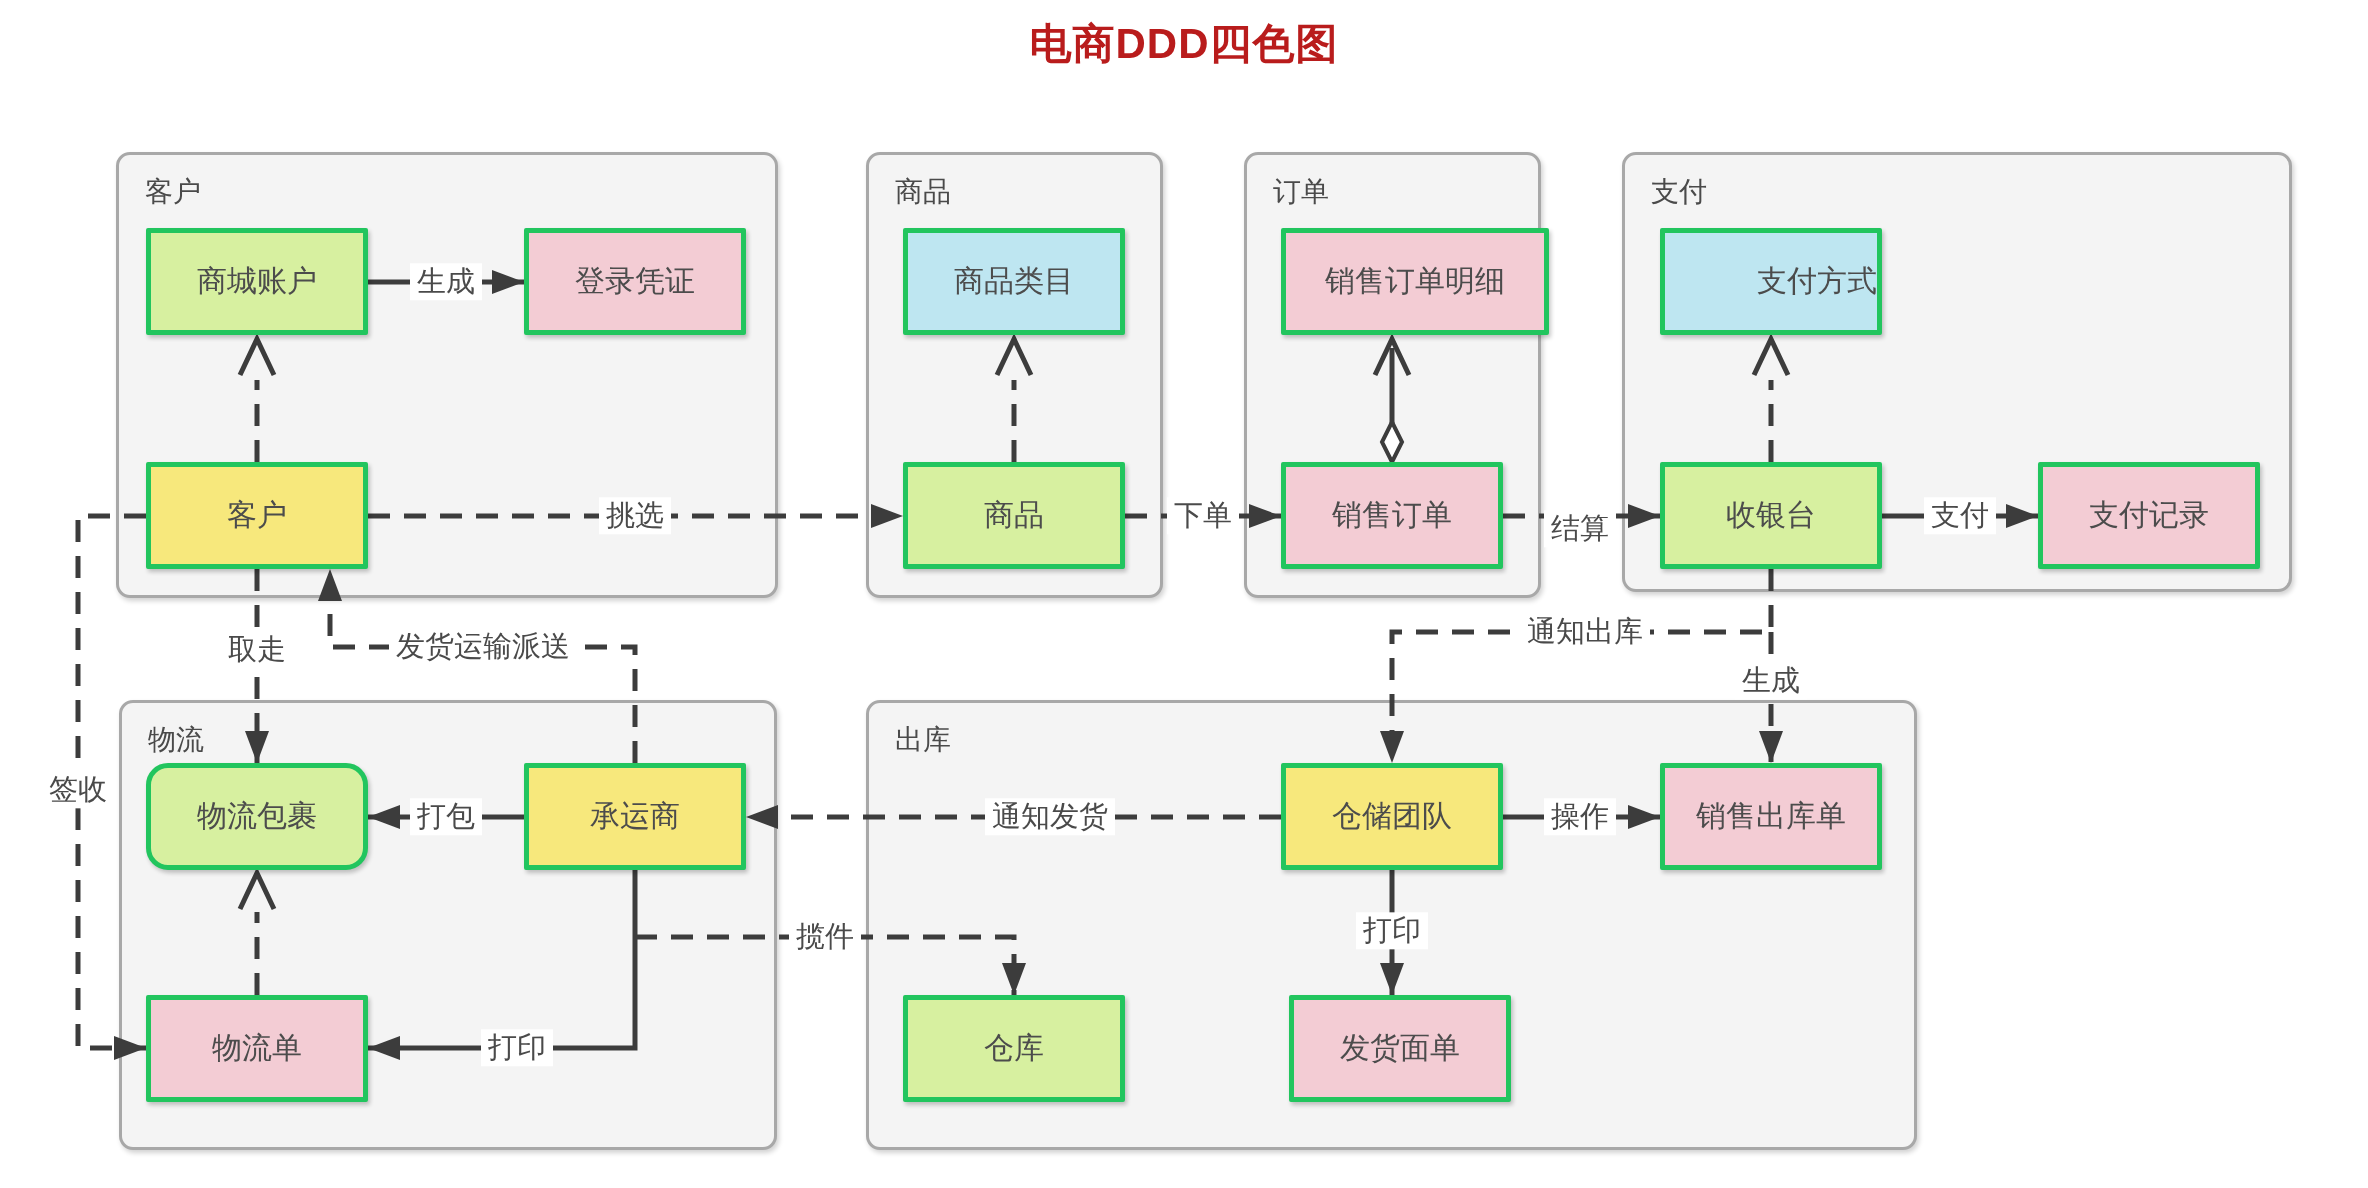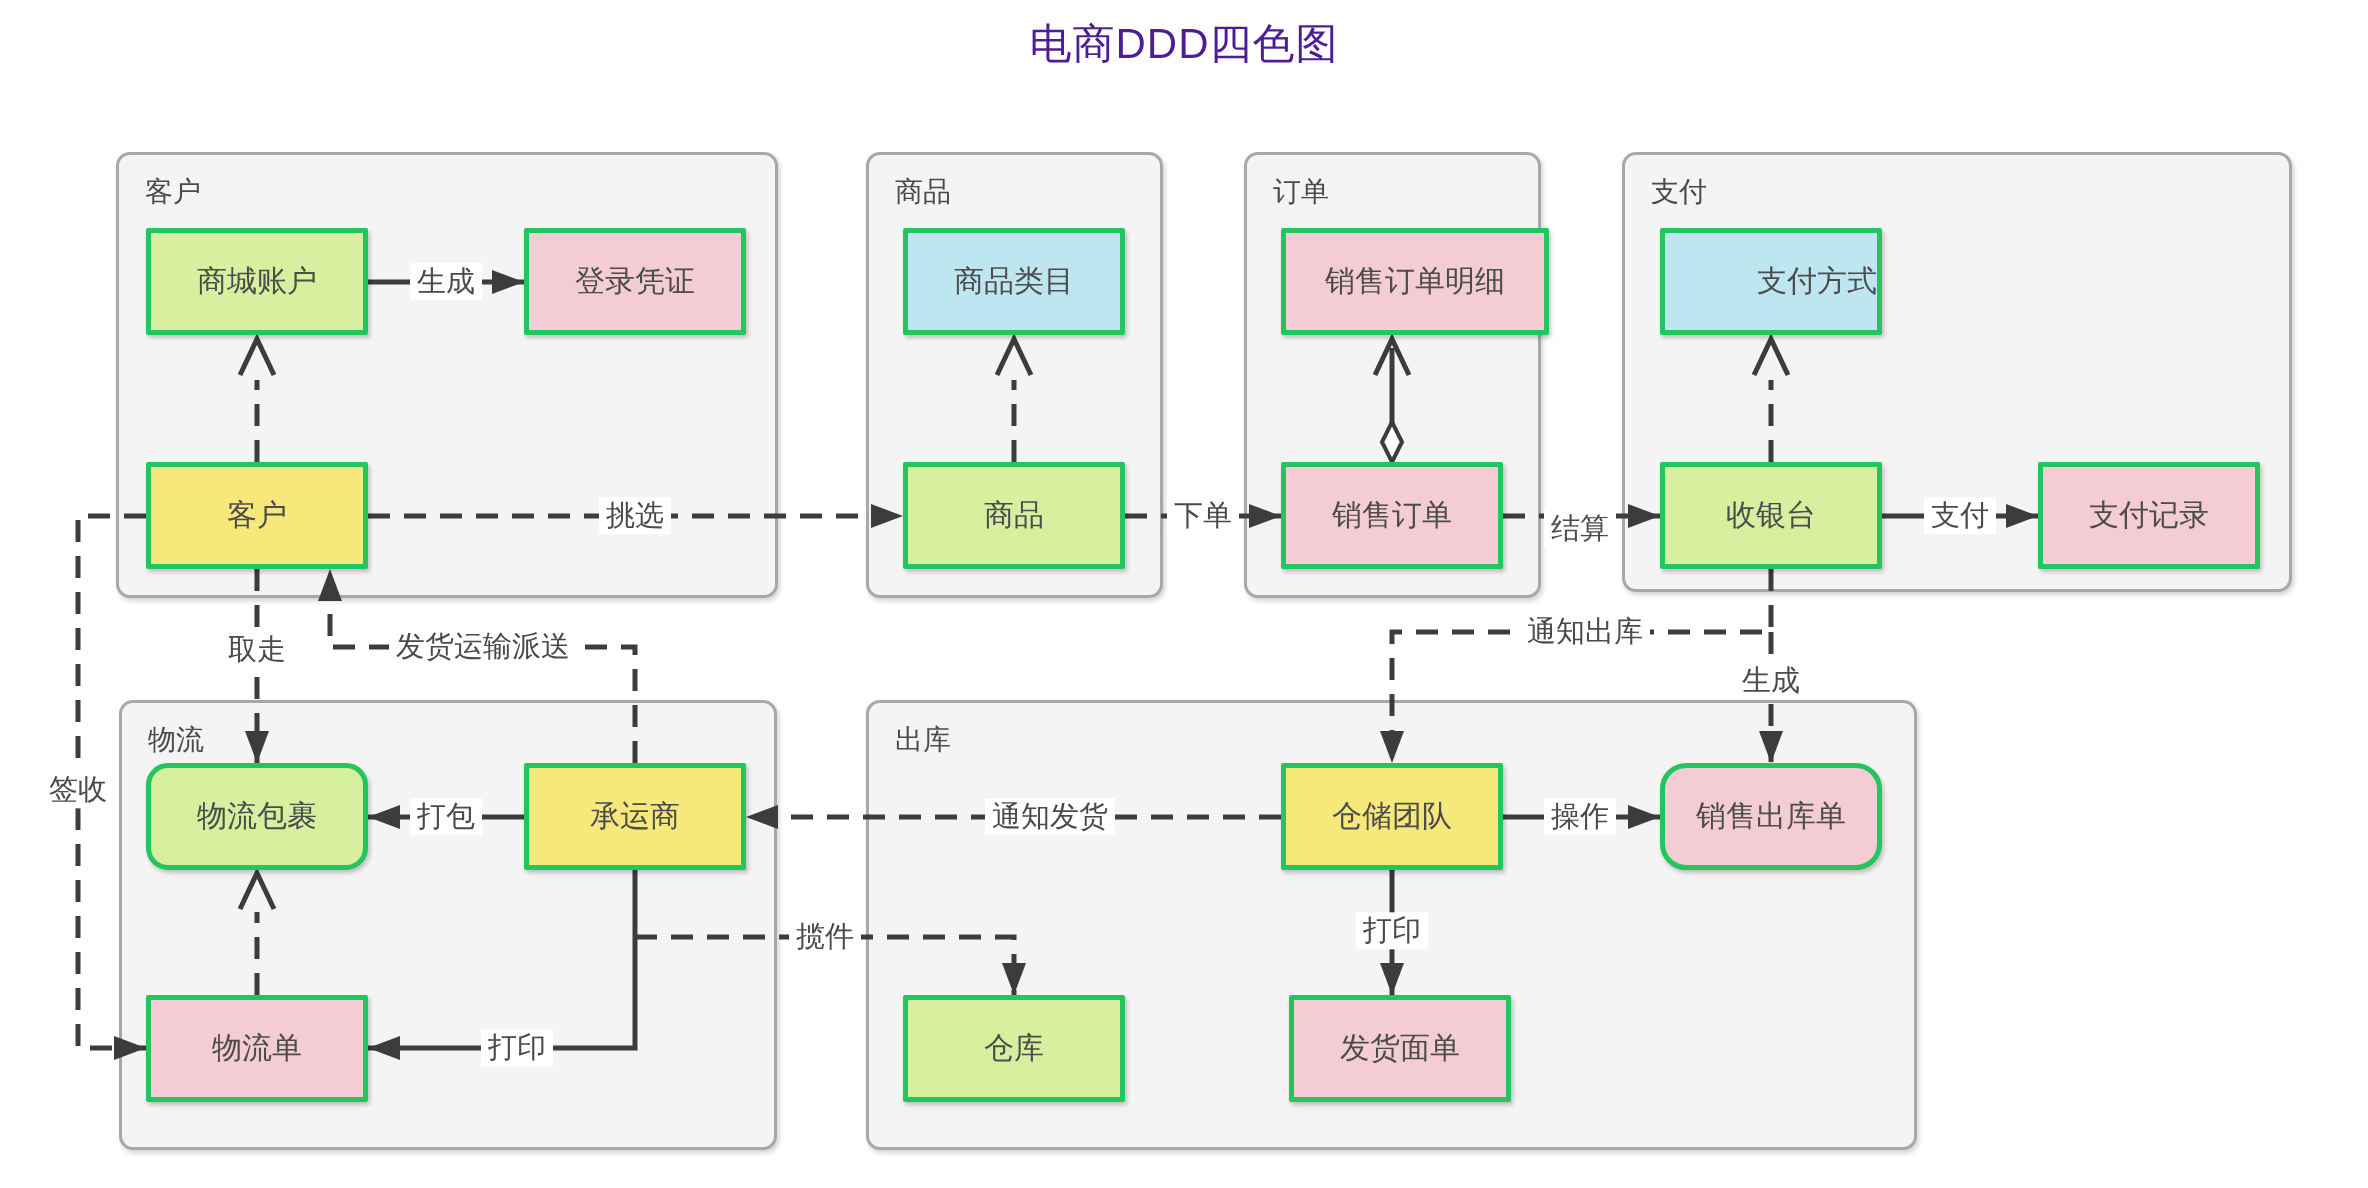--- a/index.html
+++ b/index.html
@@ -6,21 +6,21 @@
   #canvas{
     position:relative;
     width:2368px;height:1188px;
     background:#ffffff;
     font-family:"Liberation Sans","DejaVu Sans",sans-serif;
     overflow:hidden;
   }
   .title{
     position:absolute;left:0;top:16px;width:100%;
     text-align:center;
-    font-size:42px;font-weight:normal;color:#4c1d95;
+    font-size:42px;font-weight:bold;color:#b91c1c;
     letter-spacing:1px;
   }
   .group{
     position:absolute;
     background:#f4f4f4;
     border:3px solid #a8a8a8;
     border-radius:14px;
     box-shadow:2px 3px 5px rgba(0,0,0,0.18);
     box-sizing:border-box;
   }
@@ -153,21 +153,21 @@
     </div>
     <div class="node" style="left: 524px; top: 763px; width: 222px; height: 107px; background: rgb(247, 232, 124);">
       <span>承运商</span>
     </div>
     <div class="node" style="left: 146px; top: 995px; width: 222px; height: 107px; background: rgb(243, 204, 212);">
       <span>物流单</span>
     </div>
     <div class="node" style="left: 1281px; top: 763px; width: 222px; height: 107px; background: rgb(247, 232, 124);">
       <span>仓储团队</span>
     </div>
-    <div class="node" style="left: 1660px; top: 763px; width: 222px; height: 107px; background: rgb(243, 204, 212); border-radius: 26px;">
+    <div class="node" style="left: 1660px; top: 763px; width: 222px; height: 107px; background: rgb(243, 204, 212);">
       <span>销售出库单</span>
     </div>
     <div class="node" style="left: 903px; top: 995px; width: 222px; height: 107px; background: rgb(215, 240, 160);">
       <span>仓库</span>
     </div>
     <div class="node" style="left: 1281px; top: 995px; width: 222px; height: 107px; background: rgb(243, 204, 212); margin-left: 8px;">
       <span>发货面单</span>
     </div>
     <div class="edge-label" style="left: 446px; top: 282px;">生成</div>
     <div class="edge-label" style="left: 635px; top: 516px;">挑选</div>

